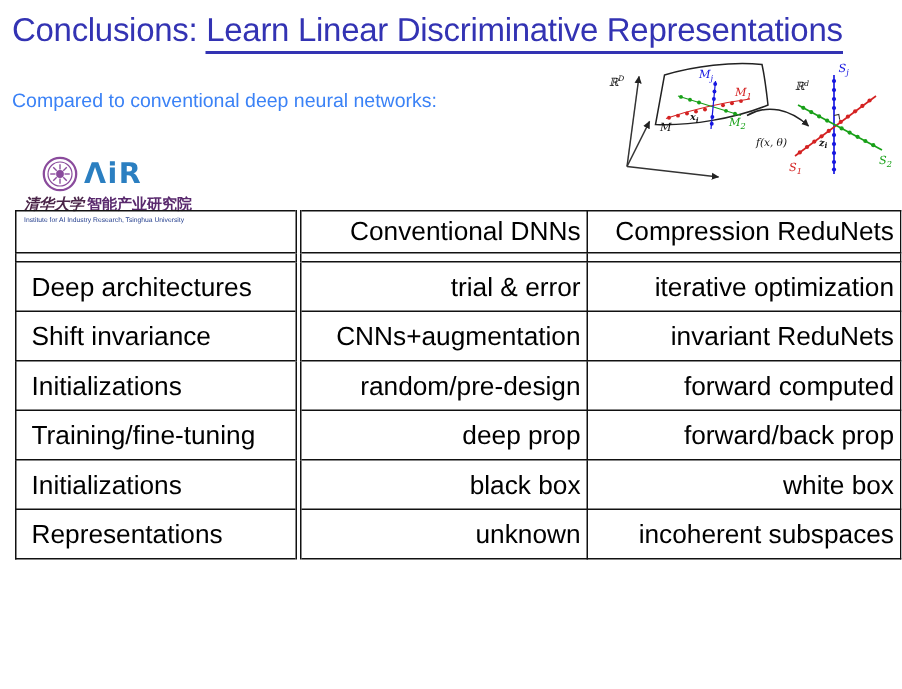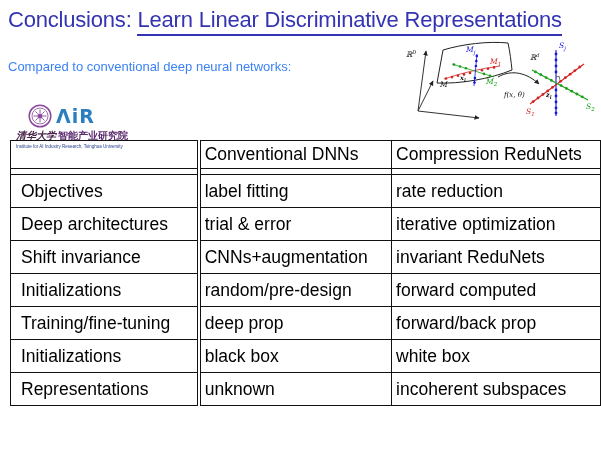--- a/index.html
+++ b/index.html
@@ -19,21 +19,21 @@
     font-family:"DejaVu Sans",sans-serif;font-size:19px;font-weight:bold;
     color:#2b7fc1;letter-spacing:1px;
   }
   .cn{font-size:10px;font-weight:bold;color:#5a2a6e;white-space:nowrap;margin-top:1px;}
   .cn .uni{font-family:Liberation Mono, monospace;font-style:italic;color:#4a2448;margin-right:2px;}
   .en{font-size:4.5px;color:#27418f;white-space:nowrap;margin-top:1px;}
   .diagram{position:absolute;left:400px;top:40px;}
   .tblwrap{position:absolute;left:10px;top:140px;}
   table{border-collapse:collapse;table-layout:fixed;}
   td{
-    border:1px solid #111;font-size:17.5px;text-align:left;
+    border:1px solid #111;font-size:17.5px;text-align:right;
     padding:0 4px;white-space:nowrap;overflow:hidden;height:32px;color:#000;
   }
   tr.hdr td{height:27px;}
   tr.gap td{height:5px;padding:0;}
   td.c0{width:183px;text-align:left;padding-left:10px;border-right:4px double #111;}
   td.c1{width:192px;}
   td.c2{width:207px;}
   svg text{font-family:"DejaVu Serif",serif;font-style:italic;}
 </style>
 </head>
@@ -173,25 +173,20 @@
       <td class="c0"></td>
       <td class="c1">Conventional DNNs</td>
       <td class="c2">Compression ReduNets</td>
     </tr>
     <tr class="gap">
           <td class="c0"></td>
           <td class="c1"></td>
           <td class="c2"></td>
         </tr>
     <tr>
-      <td class="c0">Objectives</td>
-      <td class="c1">label fitting</td>
-      <td class="c2">rate reduction</td>
-    </tr>
-    <tr>
       <td class="c0">Deep architectures</td>
       <td class="c1">trial &amp; error</td>
       <td class="c2">iterative optimization</td>
     </tr>
     <tr>
       <td class="c0">Shift invariance</td>
       <td class="c1">CNNs+augmentation</td>
       <td class="c2">invariant ReduNets</td>
     </tr>
     <tr>

